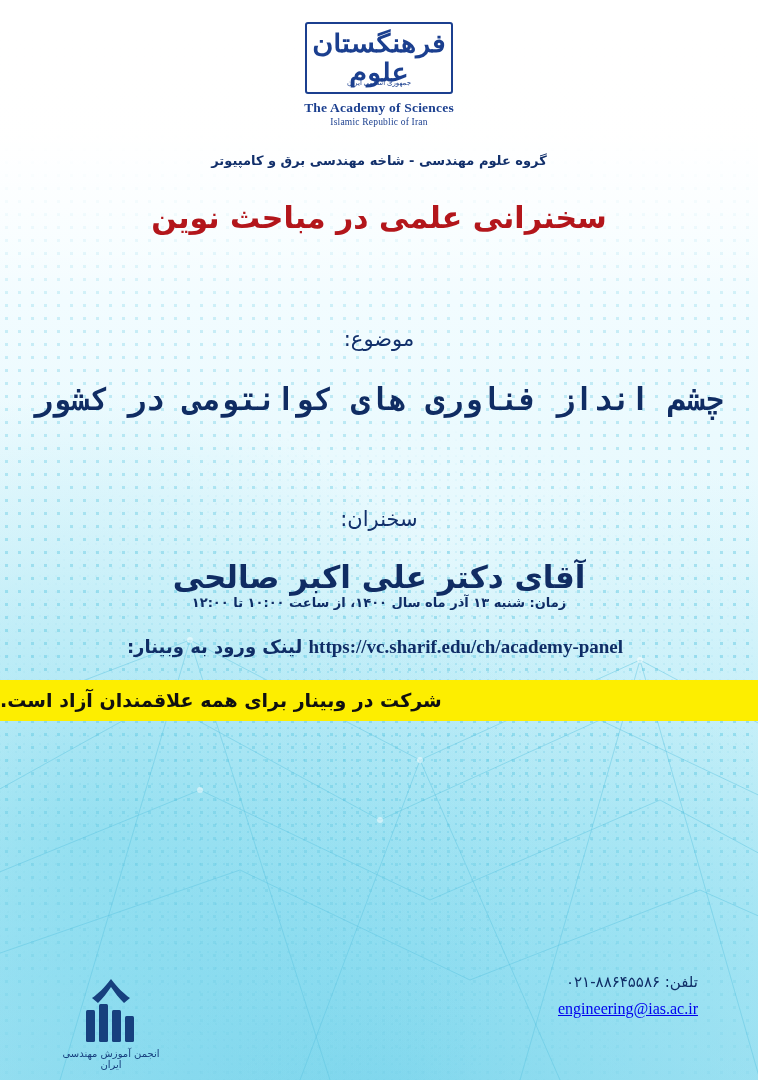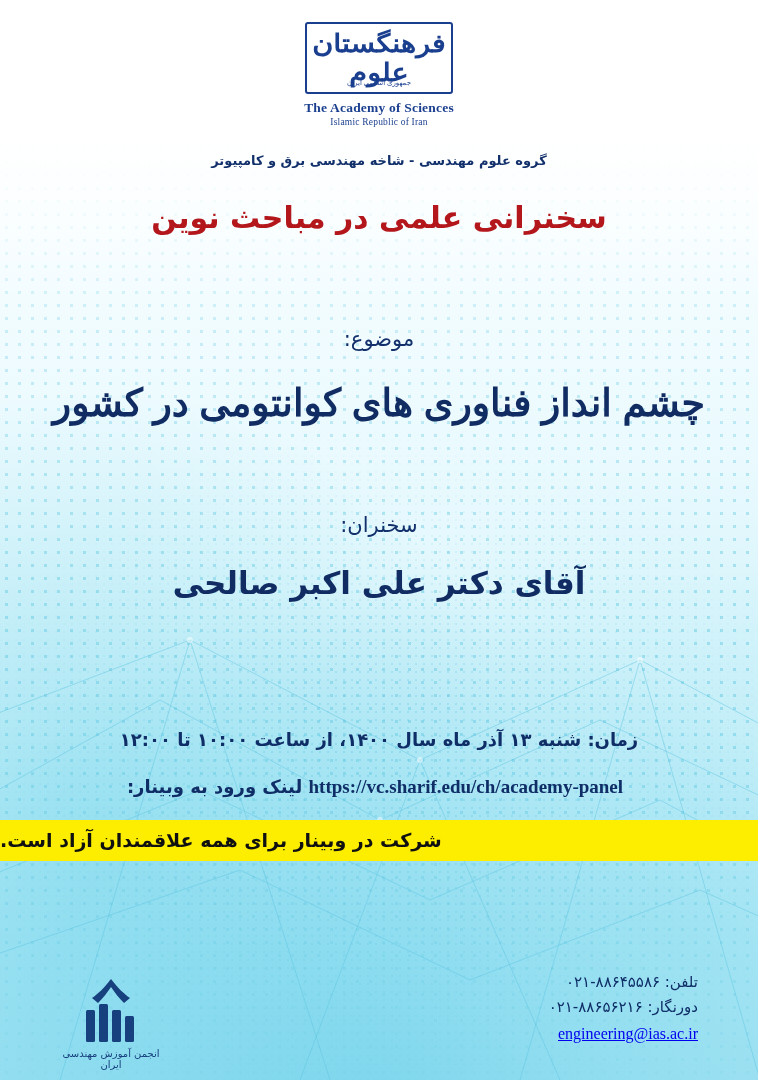--- a/index.html
+++ b/index.html
@@ -143,44 +143,43 @@
     text-align: center;
     color: #12306b;
     font-size: 21px;
     font-family: "DejaVu Sans", "Liberation Sans", sans-serif;
     direction: rtl;
   }
   .subject-label { margin-top: 92px; }
   .subject-value {
     margin-top: 30px;
     text-align: center;
-    font-size: 38px;
+    font-size: 31px;
     font-weight: bold;
     color: #102c63;
-    font-family: Liberation Sans, sans-serif;
+    font-family: Liberation Mono, monospace;
     direction: rtl;
     letter-spacing: 0.5px;
   }
   .speaker-label { margin-top: 88px; }
   .speaker-value {
     margin-top: 28px;
     text-align: center;
     font-size: 31px;
     font-weight: bold;
     color: #102c63;
     font-family: "DejaVu Sans", "Liberation Sans", sans-serif;
     direction: rtl;
     letter-spacing: 0.5px;
   }
 
   
   .time-line {
-    margin-top: 128px;
-    text-align: center;
-    font-size: 18px;
+    text-align: center;
+    font-size: 13px;
     font-weight: bold;
     color: #0f2d66;
     font-family: "DejaVu Sans", "Liberation Sans", sans-serif;
     direction: rtl;
   }
   .link-line {
     margin-top: 26px;
     text-align: center;
     font-size: 18px;
     font-weight: bold;
@@ -314,21 +313,20 @@
     <div class="link-line">
       <span class="url">https://vc.sharif.edu/ch/academy-panel</span>
       <span>لینک ورود به وبینار:</span>
     </div>
 
     <div class="banner">شرکت در وبینار برای همه علاقمندان آزاد است.</div>
 
     <div class="footer">
       <div class="contact">
         <div>تلفن: ۸۸۶۴۵۵۸۶-۰۲۱</div>
-        <div>دورنگار: ۸۸۶۵۶۲۱۶-۰۲۱</div>
         <a class="email" href="#">engineering@ias.ac.ir</a>
       </div>
 
       <div class="footer-logo">
         <div class="mark">
           <svg width="78" height="72" viewBox="0 0 78 72">
             <g fill="#17407e">
               <path d="M39 3 C46 12 52 18 58 22 L52 27 C47 22 43 17 39 11 C35 17 31 22 26 27 L20 22 C26 18 32 12 39 3 Z"></path>
               <rect x="14" y="34" width="9" height="32" rx="1.5"></rect>
               <rect x="27" y="28" width="9" height="38" rx="1.5"></rect>

